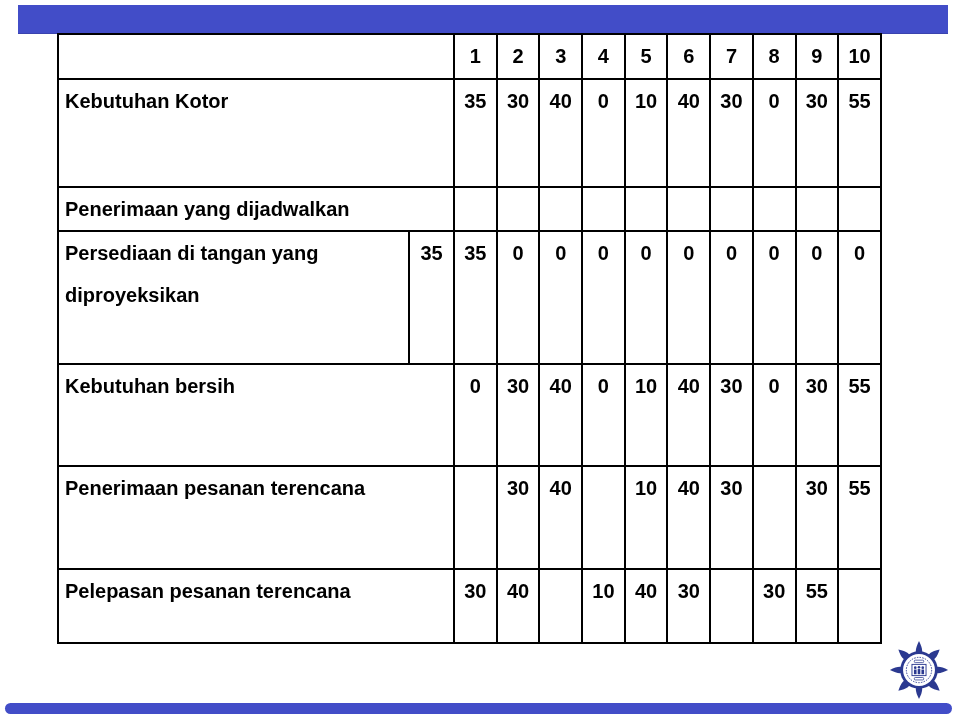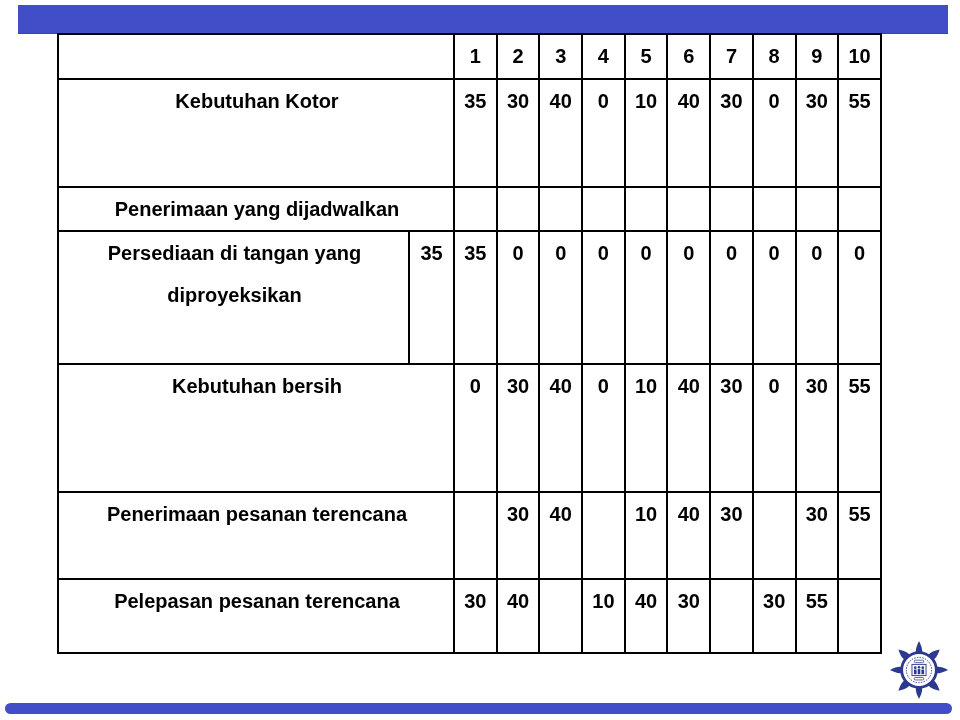--- a/index.html
+++ b/index.html
@@ -48,21 +48,21 @@
   table.mrp td {
     border: 2px solid #000000;
     vertical-align: top;
     font-weight: bold;
     font-size: 20px;
     line-height: 42px;
     color: #000000;
     overflow: hidden;
   }
   td.lbl {
-    text-align: center;
+    text-align: left;
     padding-left: 6px;
     padding-right: 4px;
   }
   td.num, td.hdr, td.ini {
     text-align: center;
   }
 
   .logo {
     position: absolute;
     left: 889px;
@@ -146,35 +146,35 @@
         <td class="num">0</td>
         <td class="num">0</td>
         <td class="num">0</td>
         <td class="num">0</td>
         <td class="num">0</td>
         <td class="num">0</td>
         <td class="num">0</td>
         <td class="num">0</td>
       </tr>
 
-      <tr style="height:128px">
+      <tr style="height:102px">
         <td class="lbl" colspan="2">Kebutuhan bersih</td>
         <td class="num">0</td>
         <td class="num">30</td>
         <td class="num">40</td>
         <td class="num">0</td>
         <td class="num">10</td>
         <td class="num">40</td>
         <td class="num">30</td>
         <td class="num">0</td>
         <td class="num">30</td>
         <td class="num">55</td>
       </tr>
 
-      <tr style="height:87px">
+      <tr style="height:103px">
         <td class="lbl" colspan="2">Penerimaan pesanan terencana</td>
         <td class="num"></td>
         <td class="num">30</td>
         <td class="num">40</td>
         <td class="num"></td>
         <td class="num">10</td>
         <td class="num">40</td>
         <td class="num">30</td>
         <td class="num"></td>
         <td class="num">30</td>

